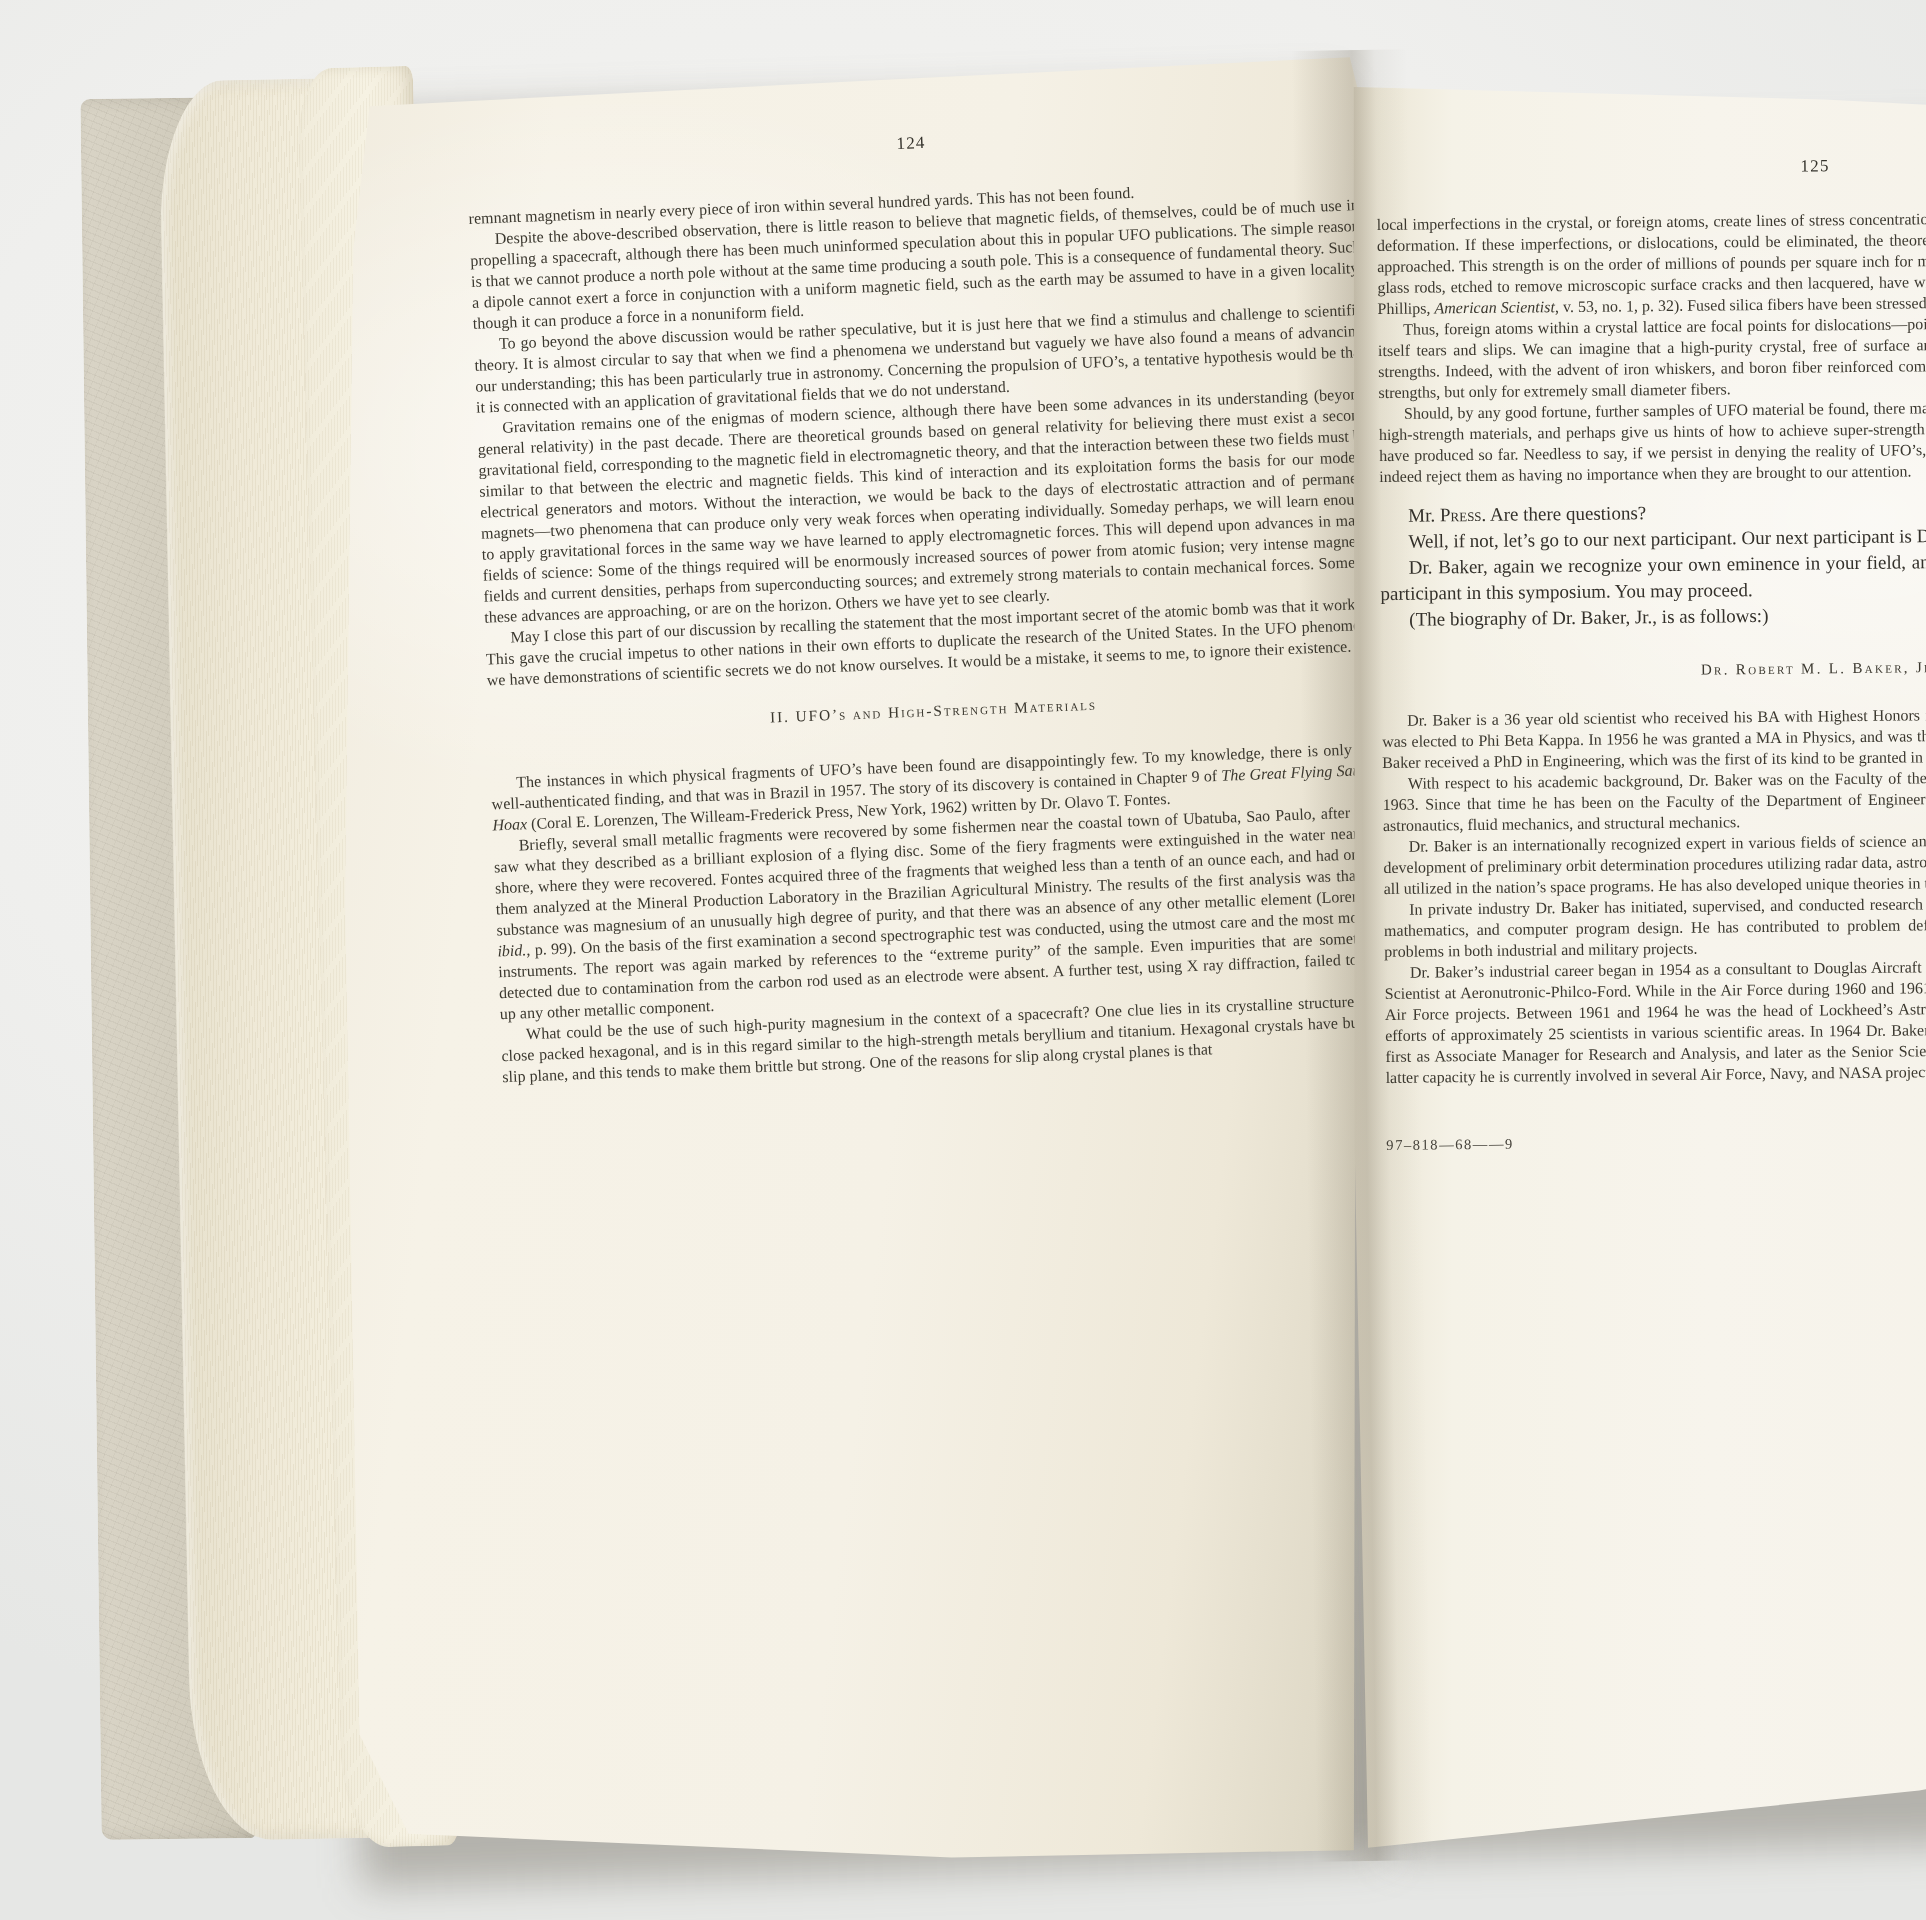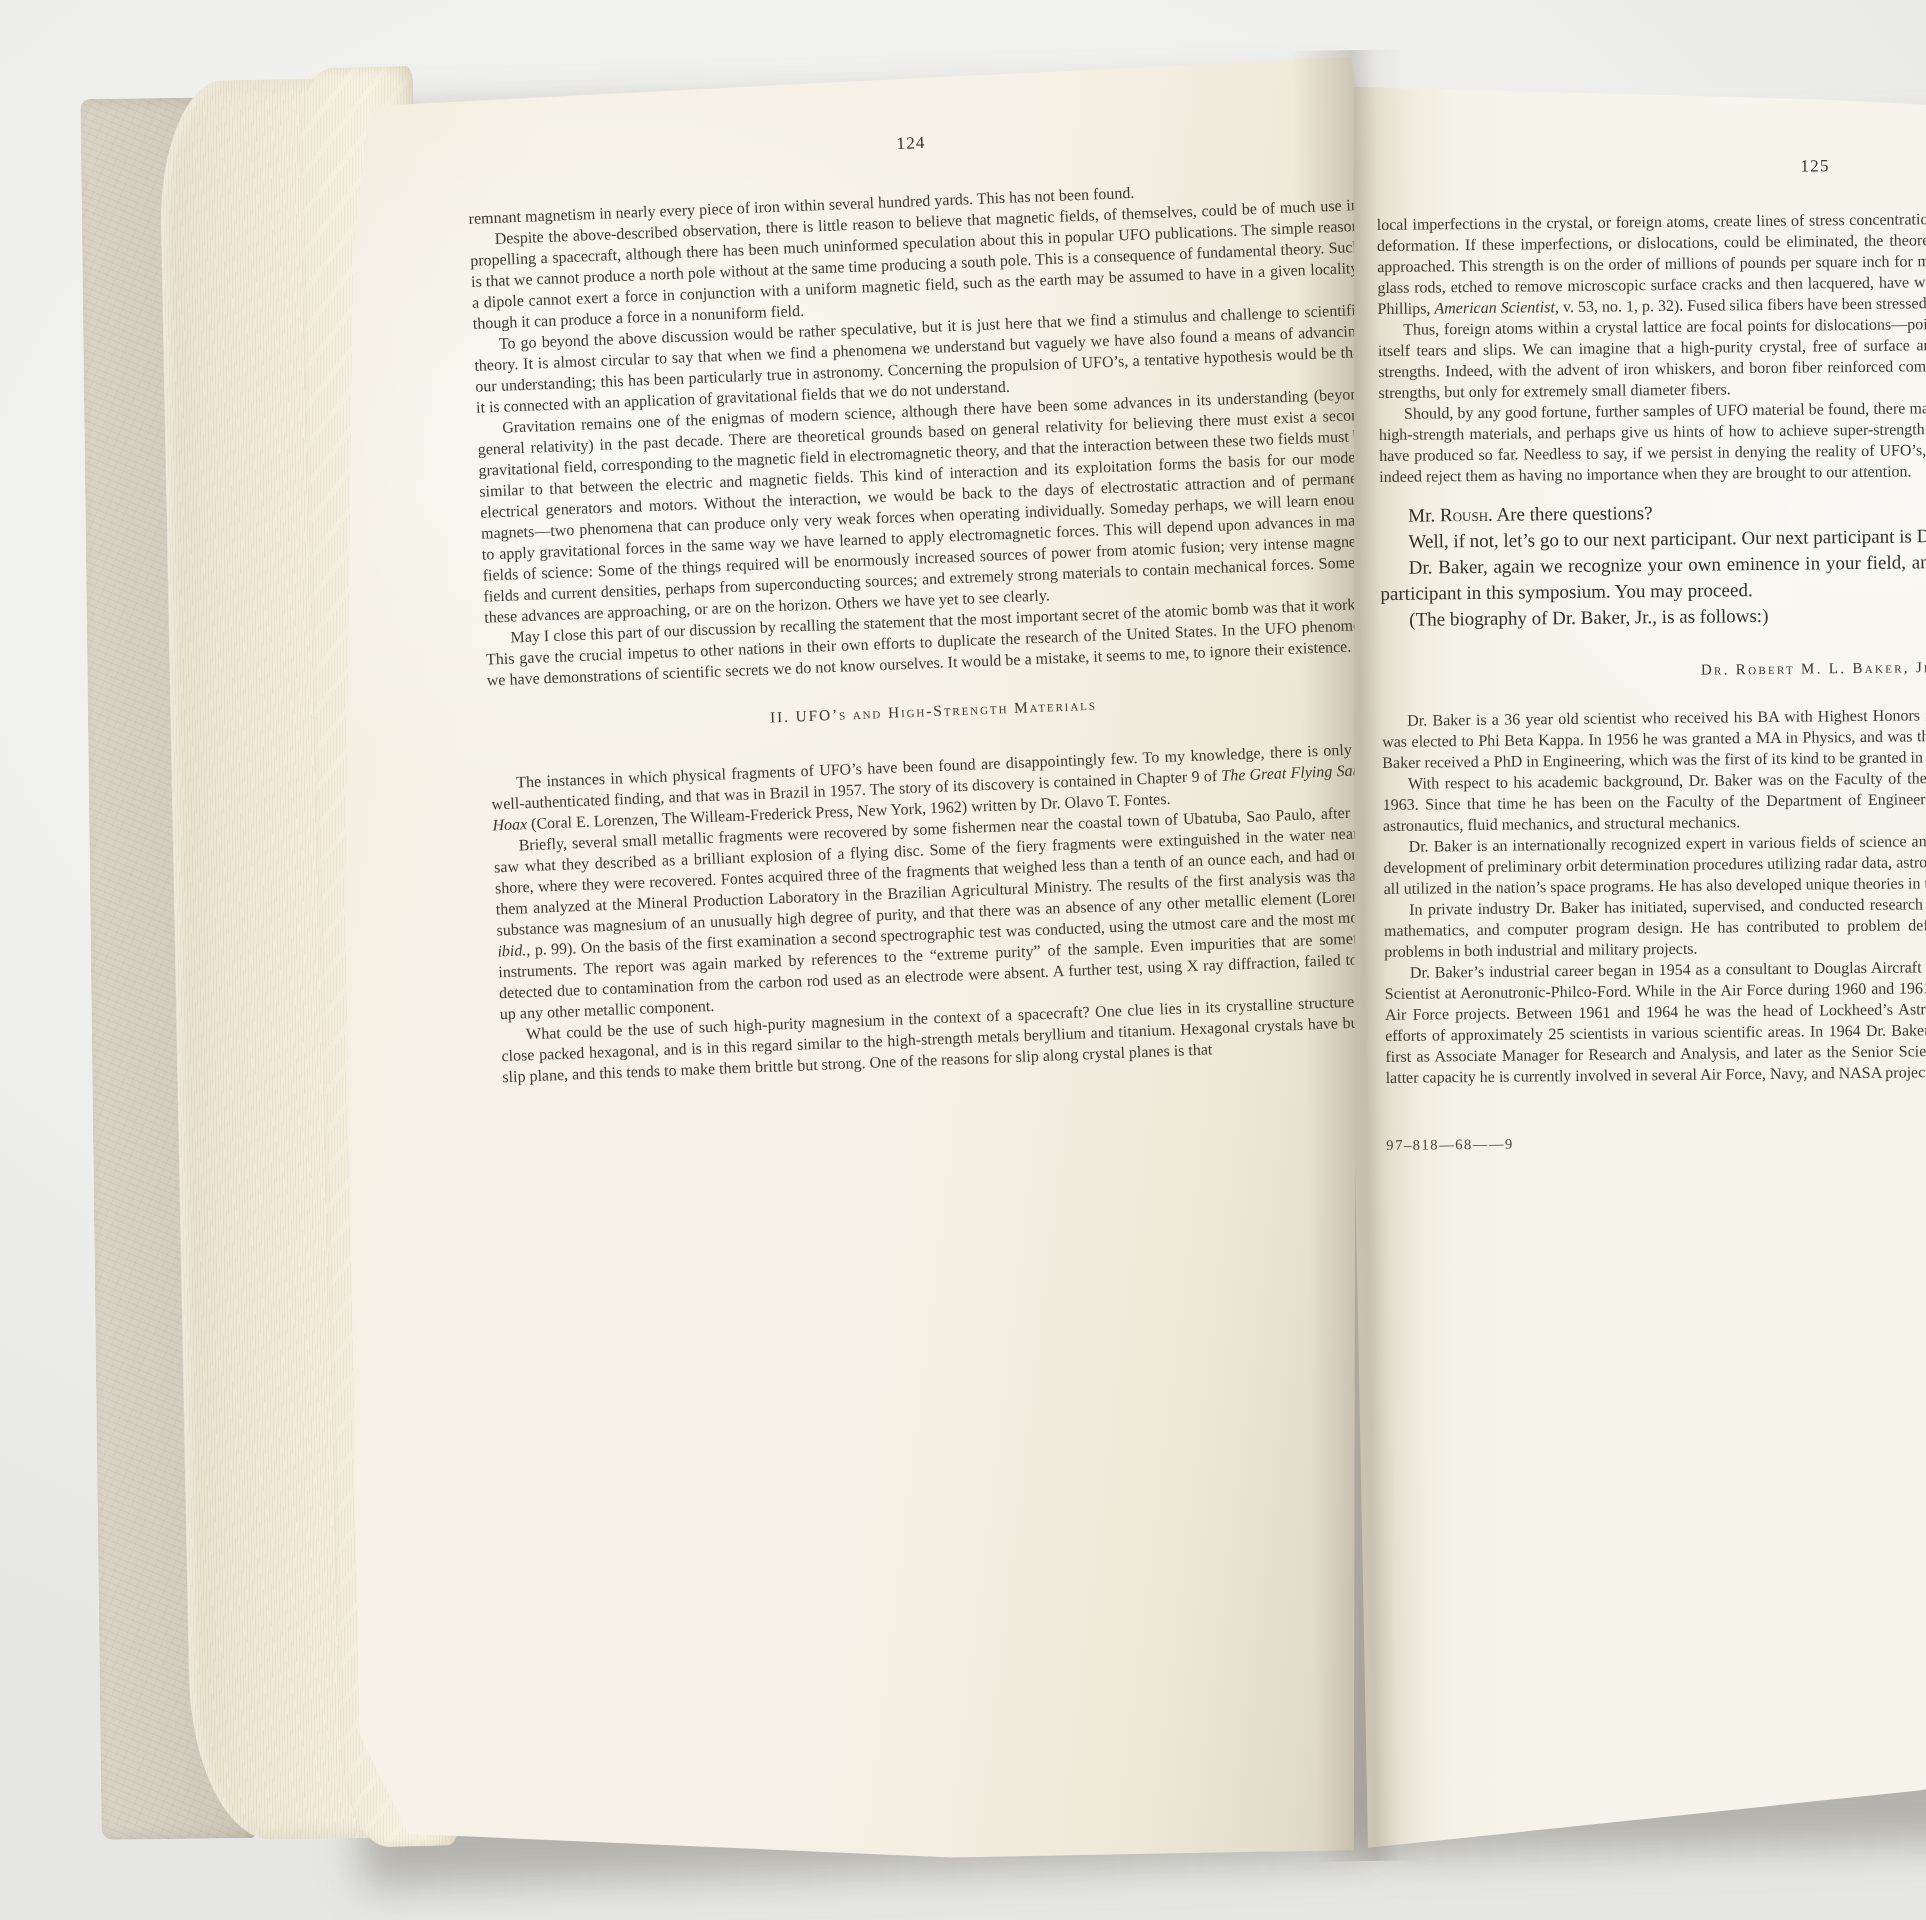--- a/index.html
+++ b/index.html
@@ -116,21 +116,21 @@
         <p>What could be the use of such high-purity magnesium in the context of a spacecraft? One clue lies in its crystalline structure: It is close packed hexagonal, and is in this regard similar to the high-strength metals beryllium and titanium. Hexagonal crystals have but one slip plane, and this tends to make them brittle but strong. One of the reasons for slip along crystal planes is that</p>
       </div>
     </div>
 
     <div class="page right-page">
       <div class="text-block text-right">
         <div class="page-number">125</div>
         <p class="noindent"><span>local imperfections in the crystal, or foreign atoms, create lines of stress concentration that move rapidly through the crystal, producing deformation. If these imperfections, or dislocations, could be eliminated, the theoretical strength of the crystal lattice itself might be approached. This strength is on the order of millions of pounds per square inch for many materials. Carefully prepared ¼ inch diameter glass rods, etched to remove microscopic surface cracks and then lacquered, have withstood stresses of 250,000 psi for one hour (C. J. Phillips, </span><span class="it">American Scientist</span><span>, v. 53, no. 1, p. 32). Fused silica fibers have been stressed to 2,000,000 psi.</span></p>
         <p>Thus, foreign atoms within a crystal lattice are focal points for dislocations—points of stress concentration where the crystal lattice itself tears and slips. We can imagine that a high-purity crystal, free of surface and internal imperfections, would achieve fantastic strengths. Indeed, with the advent of iron whiskers, and boron fiber reinforced composites, we are already approaching some of these strengths, but only for extremely small diameter fibers.</p>
         <p>Should, by any good fortune, further samples of UFO material be found, there may be further clues that would spur our research into high-strength materials, and perhaps give us hints of how to achieve super-strength in materials that are larger than the tiny fibers we have produced so far. Needless to say, if we persist in denying the reality of UFO’s, we will not be looking for such samples, and may indeed reject them as having no importance when they are brought to our attention.</p>
-        <p class="dialogue first"><span>Mr. </span><span class="sc">Roush</span><span>. Are there questions?</span></p>
+        <p class="dialogue first"><span>Mr. </span><span class="sc">Press</span><span>. Are there questions?</span></p>
         <p class="dialogue">Well, if not, let’s go to our next participant. Our next participant is Dr. Robert M. L. Baker, Jr.</p>
         <p class="dialogue">Dr. Baker, again we recognize your own eminence in your field, and we are very happy to have you here as a participant in this symposium. You may proceed.</p>
         <p class="dialogue">(The biography of Dr. Baker, Jr., is as follows:)</p>
         <h3 class="bio-heading">Dr. Robert M. L. Baker, Jr.</h3>
         <p>Dr. Baker is a 36 year old scientist who received his BA with Highest Honors in Physics and Mathematics at UCLA in 1954, and was elected to Phi Beta Kappa. In 1956 he was granted a MA in Physics, and was the recipient of the UCLA Physics Prize. In 1958 Dr. Baker received a PhD in Engineering, which was the first of its kind to be granted in the nation with a specialty in Astronautics.</p>
         <p>With respect to his academic background, Dr. Baker was on the Faculty of the Department of Astronomy at UCLA from 1959 to 1963. Since that time he has been on the Faculty of the Department of Engineering at UCLA where he currently offers courses in astronautics, fluid mechanics, and structural mechanics.</p>
         <p>Dr. Baker is an internationally recognized expert in various fields of science and engineering. He was a research contributor to the development of preliminary orbit determination procedures utilizing radar data, astrodynamic constants, near free-molecular flow drag—all utilized in the nation’s space programs. He has also developed unique theories in the area of hydrofoil marine craft design.</p>
         <p>In private industry Dr. Baker has initiated, supervised, and conducted research programs in astronautics, physics, fluid mechanics, mathematics, and computer program design. He has contributed to problem definition and analysis of scientific and engineering problems in both industrial and military projects.</p>
         <p>Dr. Baker’s industrial career began in 1954 as a consultant to Douglas Aircraft Company. Between 1957 and 1960 he was a Senior Scientist at Aeronutronic-Philco-Ford. While in the Air Force during 1960 and 1961, he was a project officer on a number of classified Air Force projects. Between 1961 and 1964 he was the head of Lockheed’s Astrodynamics Research Center, where he directed the efforts of approximately 25 scientists in various scientific areas. In 1964 Dr. Baker joined the Computer Sciences Corporation (CSC), first as Associate Manager for Research and Analysis, and later as the Senior Scientist of CSC’s System Sciences subdivision. In this latter capacity he is currently involved in several Air Force, Navy, and NASA projects.</p>
         <div class="printers-mark">97–818—68——9</div>

